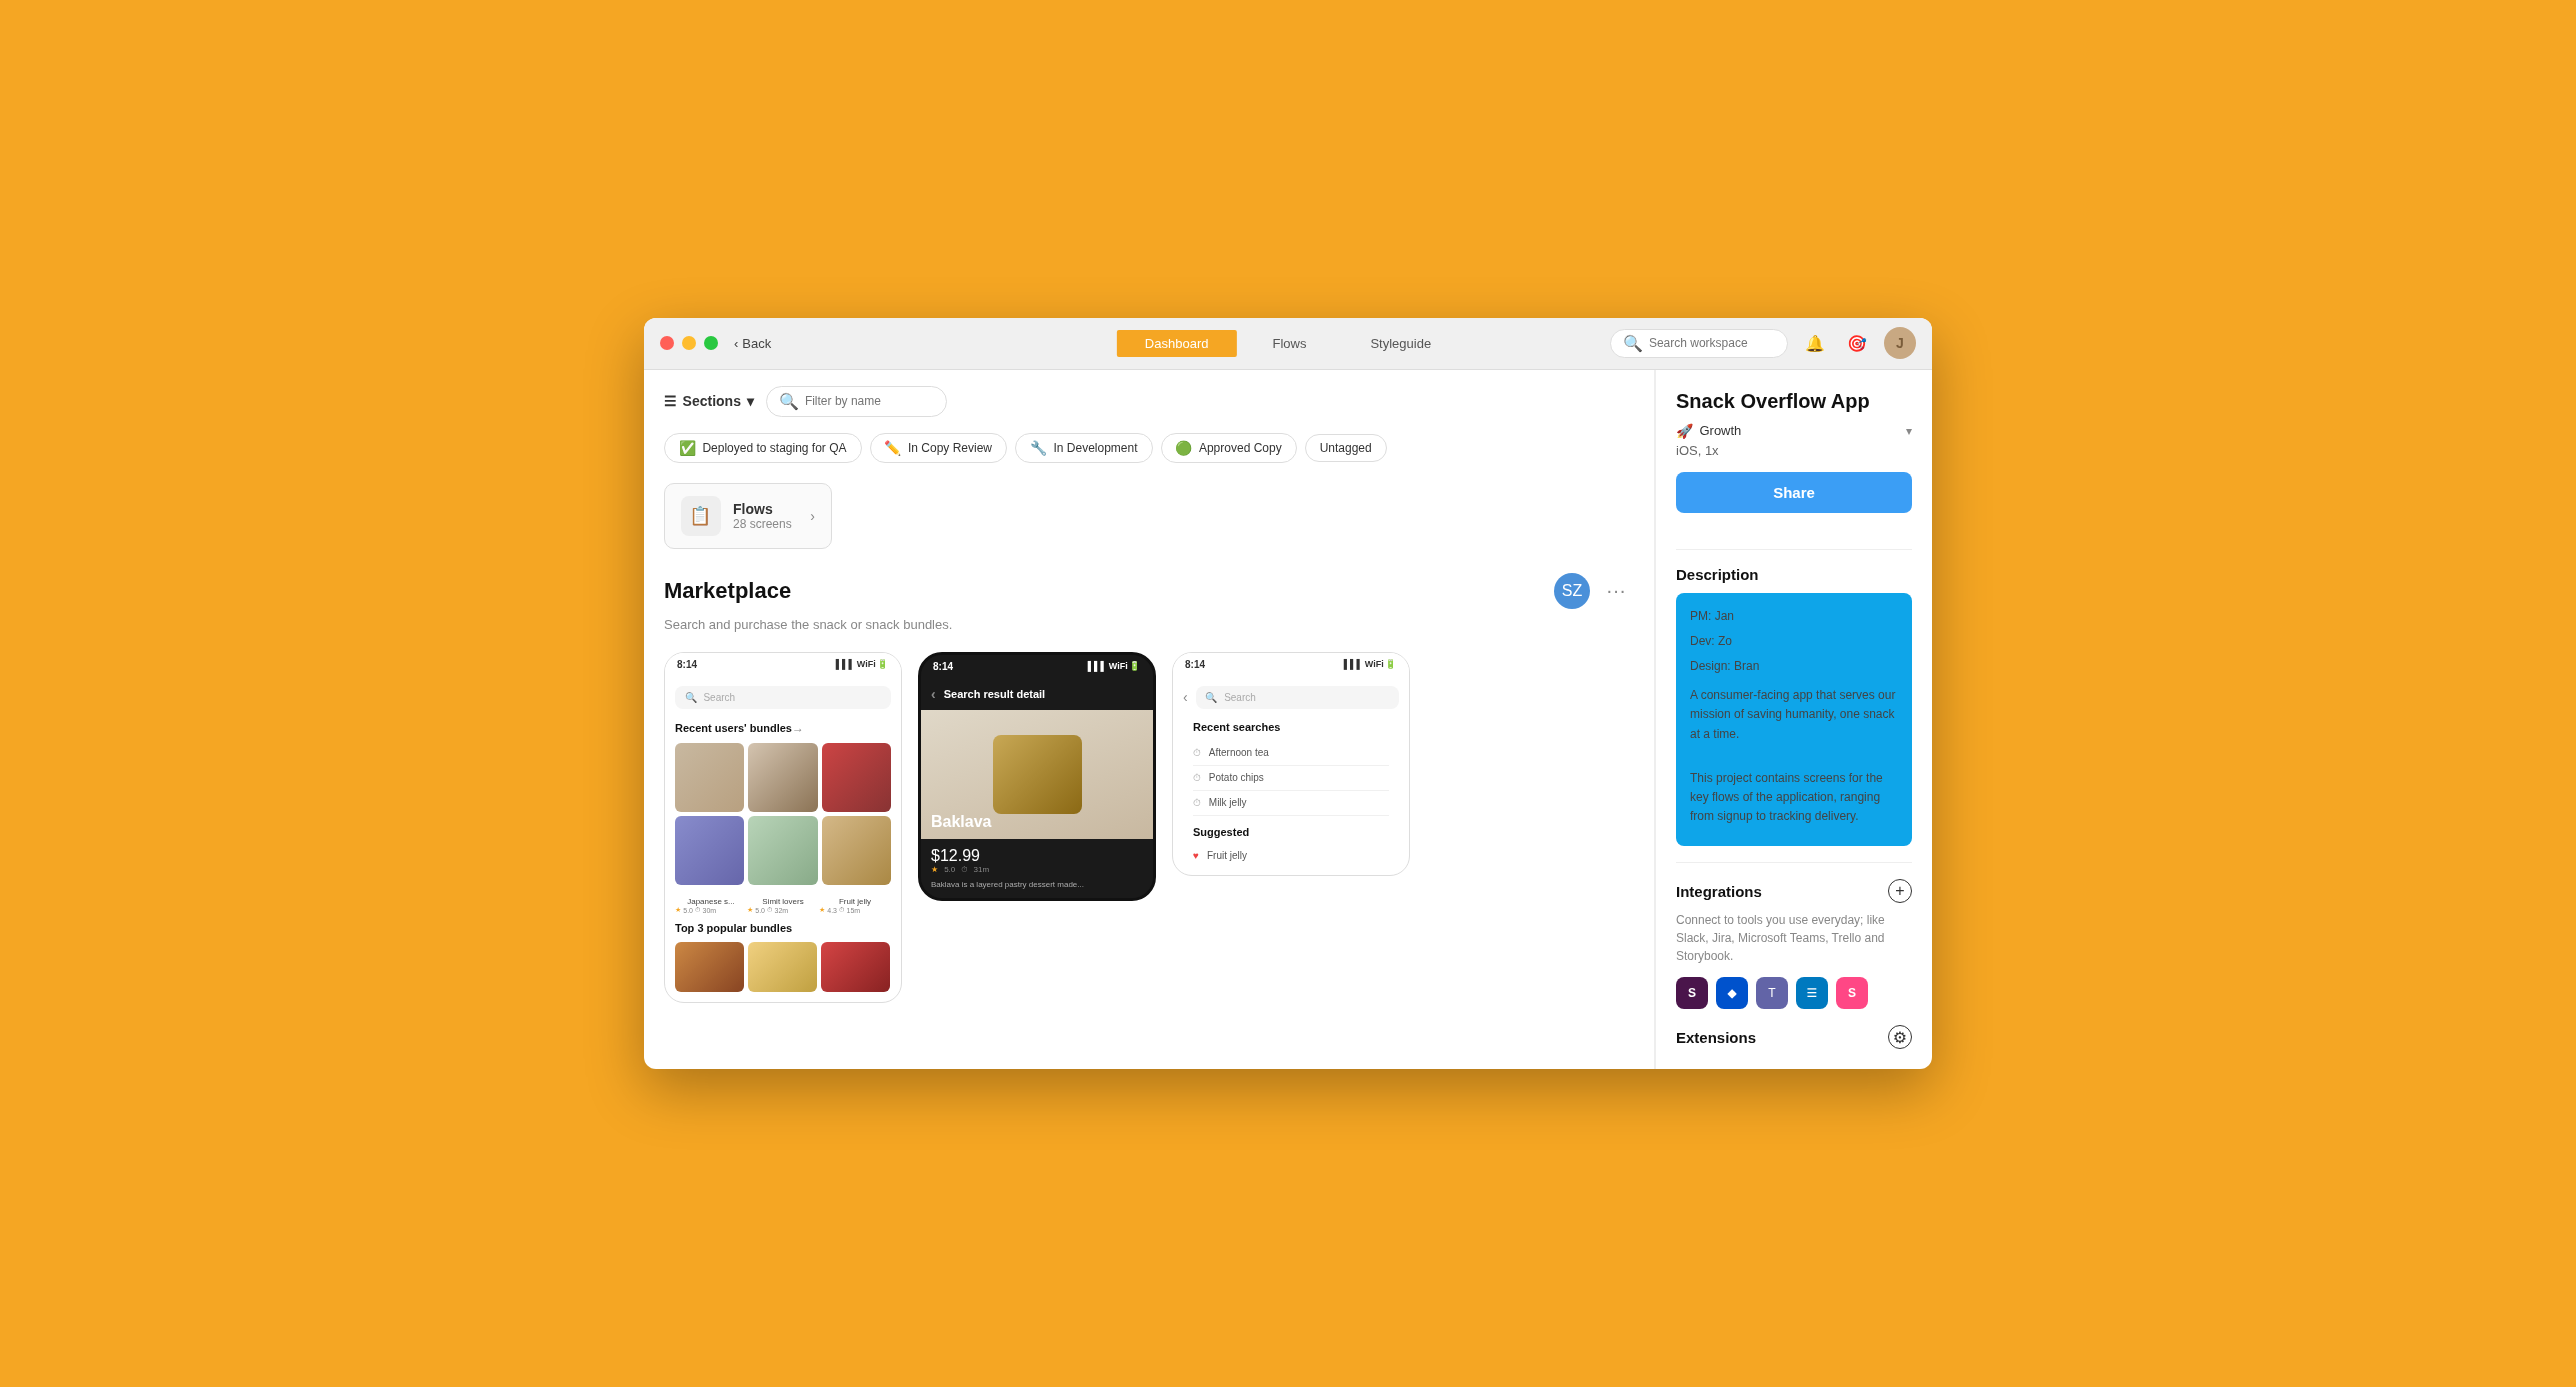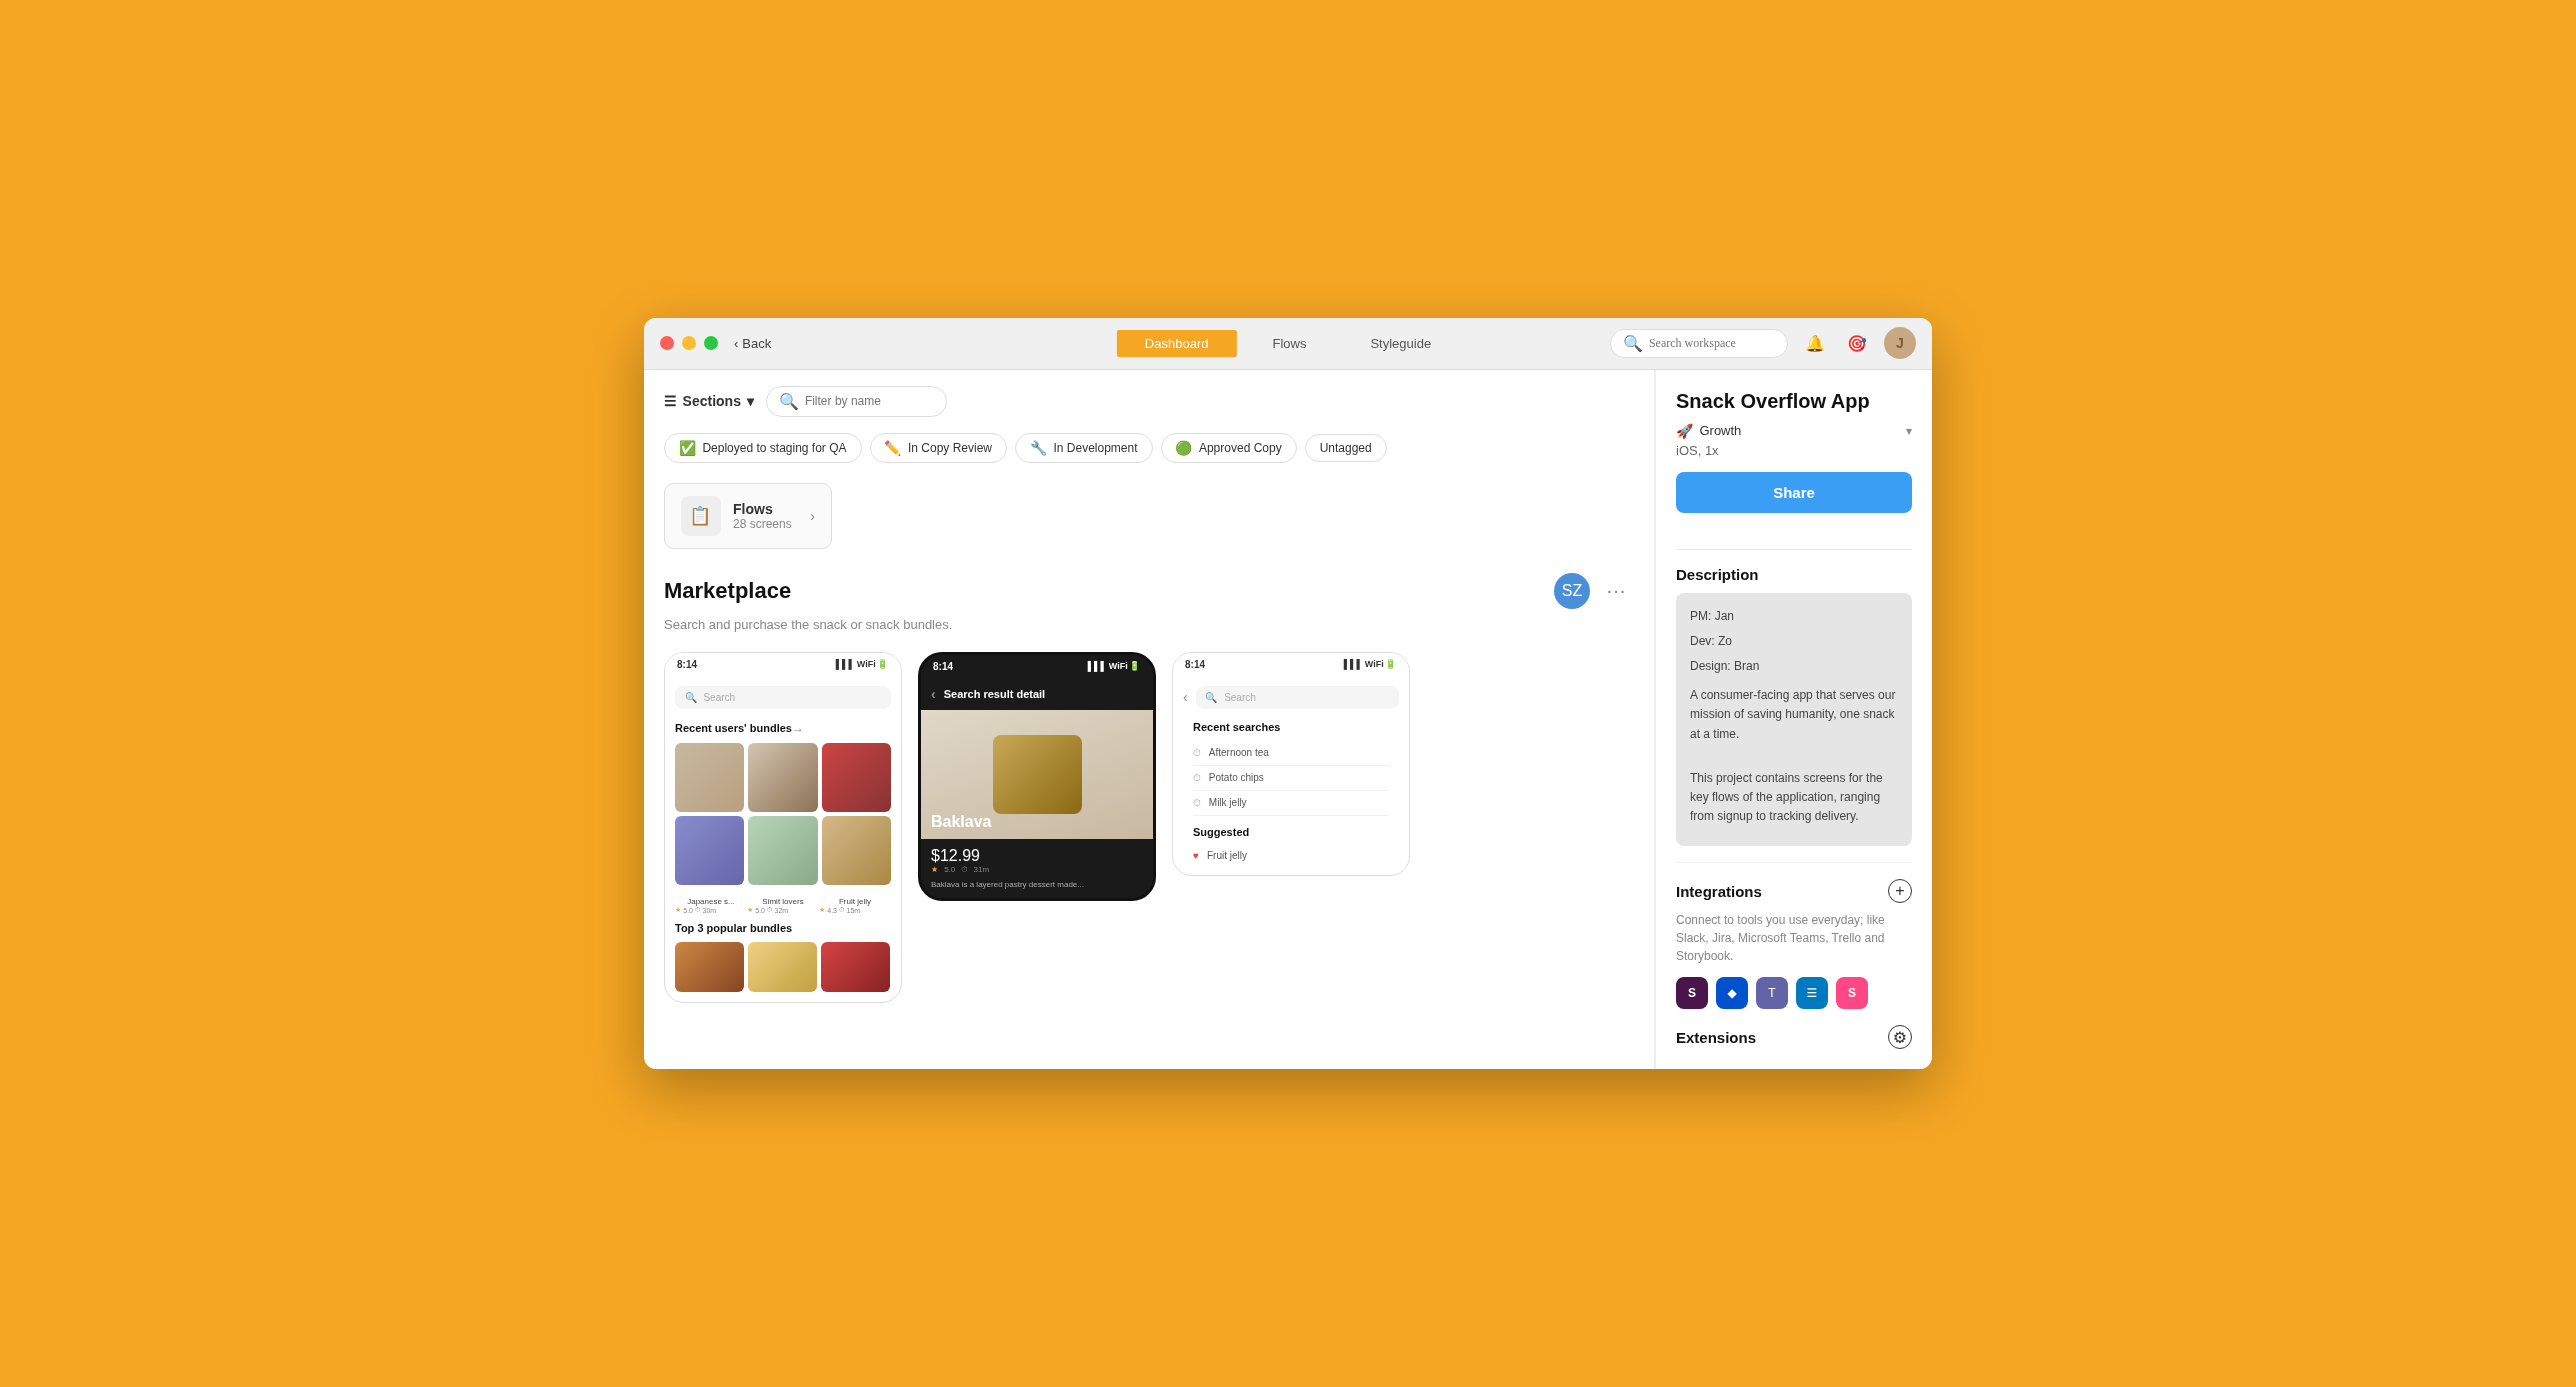--- a/index.html
+++ b/index.html
@@ -90,21 +90,20 @@
       gap: 6px;
       width: 178px;
     }
     .search-bar input {
       border: none;
       outline: none;
       font-size: 12px;
       color: #888;
       background: transparent;
       width: 100%;
-      font-family: Liberation Serif, serif;
     }
     .icon-btn {
       width: 30px;
       height: 30px;
       border-radius: 50%;
       display: flex;
       align-items: center;
       justify-content: center;
       cursor: pointer;
       font-size: 16px;
@@ -569,21 +568,21 @@
       background: #eee;
       margin: 16px 0;
     }
     .panel-section-title {
       font-size: 15px;
       font-weight: 700;
       color: #111;
       margin-bottom: 10px;
     }
     .description-box {
-      background: #e5e5e5;
+      background: #0ea5e9;
       border-radius: 8px;
       padding: 14px;
       font-size: 12px;
       color: #444;
       line-height: 1.6;
     }
     .description-box p {
       margin-bottom: 6px;
     }
     .desc-team {

